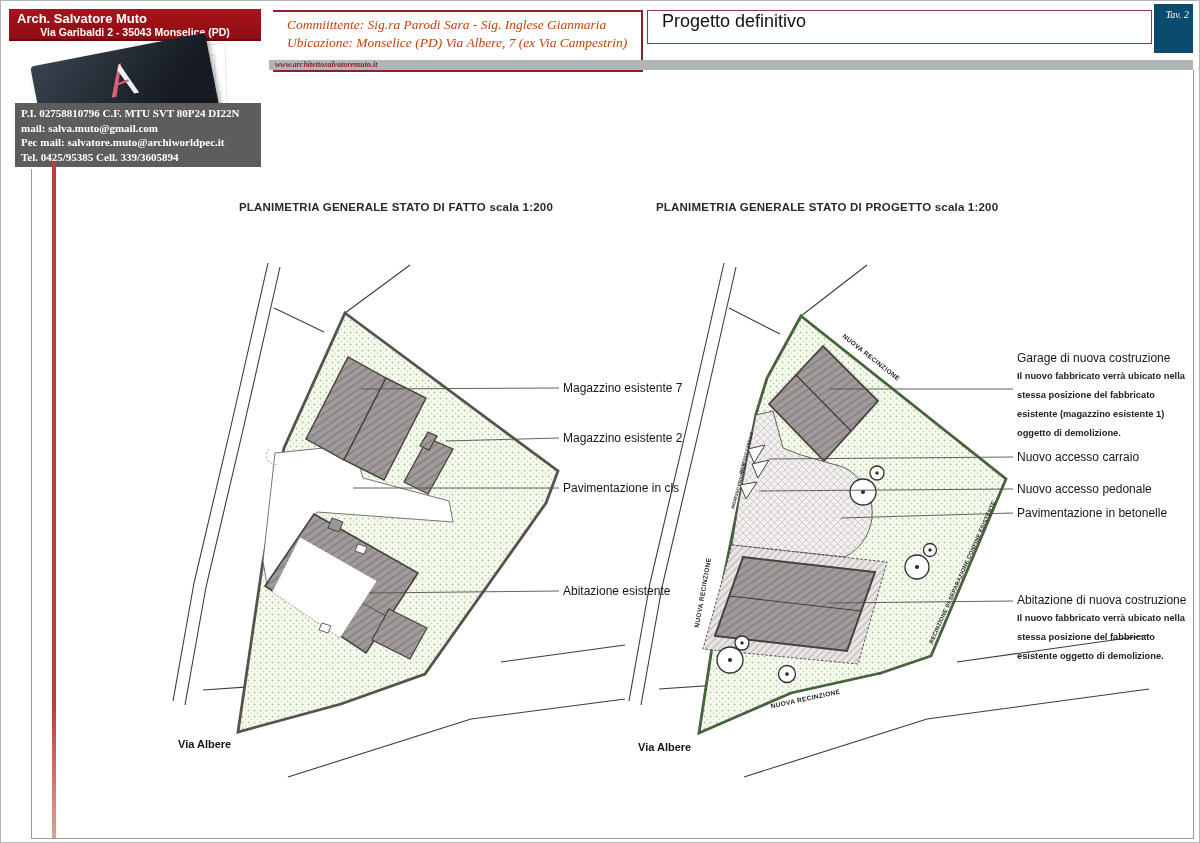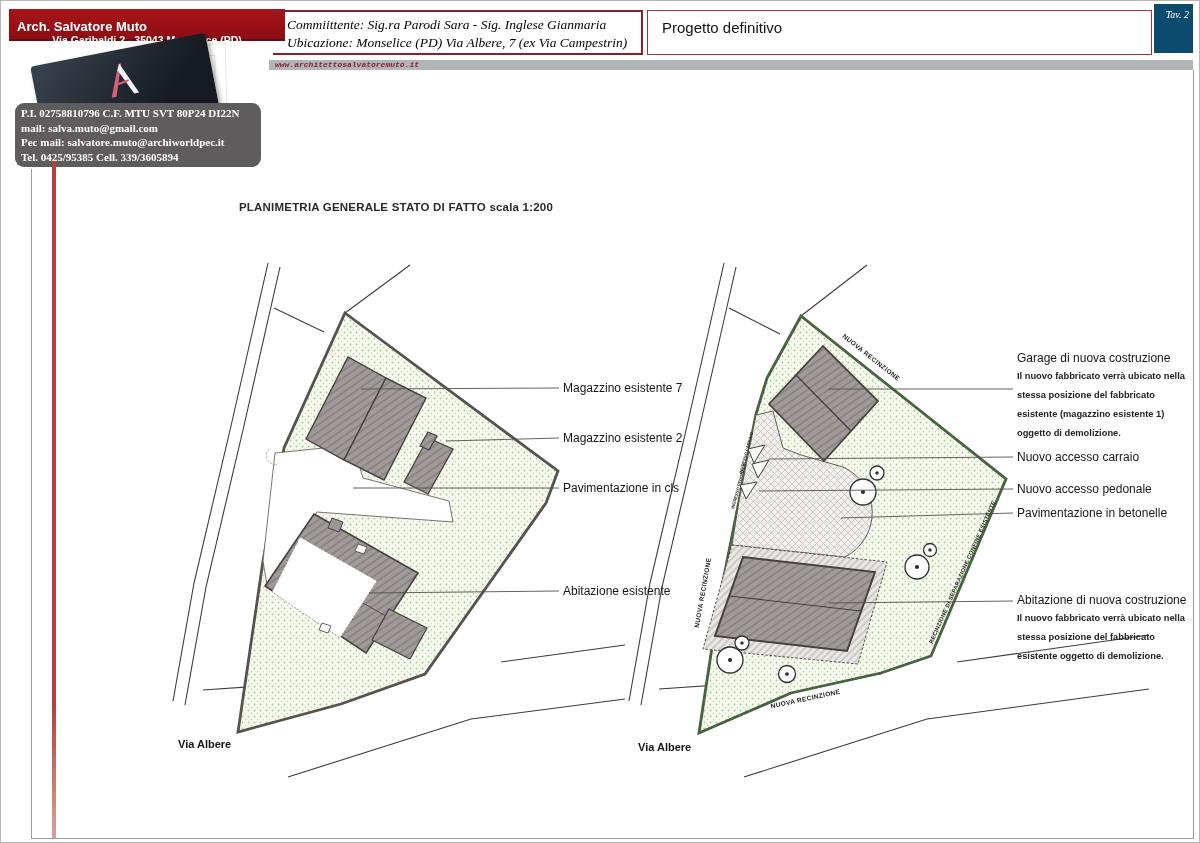--- a/index.html
+++ b/index.html
@@ -1,46 +1,46 @@
 <!DOCTYPE html>
 <html><head>
 <meta charset="utf-8">
 <style>
   html,body{margin:0;padding:0;background:#fff;}
   .page{position:relative;width:1200px;height:843px;background:#fff;overflow:hidden;
         font-family:"Liberation Sans",sans-serif;box-sizing:border-box;border:1px solid #b5b5b5;}
   
-  .arch-box{position:absolute;left:8px;top:8px;width:276px;height:32px;
+  .arch-box{position:absolute;left:8px;top:8px;width:252px;height:32px;
             background:linear-gradient(#a81419,#8c0e14);border-bottom:2px solid #6b0a0e;
-            color:#fff;padding:10px 8px;box-sizing:border-box;}
+            color:#fff;padding:2px 8px;box-sizing:border-box;}
   .arch-name{font-size:13px;font-weight:bold;line-height:15px;}
   .arch-addr{font-size:10.5px;font-weight:bold;line-height:12px;text-align:center;}
   .card-area{position:absolute;left:24px;top:40px;width:238px;height:130px;}
   .house-sketch{position:absolute;left:70px;top:0;opacity:.55;}
   .biz-card{position:absolute;left:12px;top:8px;width:178px;height:88px;
             transform:rotate(-11deg);border-radius:4px;
             background:linear-gradient(135deg,#39434f,#161b22 70%);
             box-shadow:2px 3px 5px rgba(0,0,0,.35);}
   .logo-a{position:absolute;left:72px;top:12px;}
   .logo-caption{position:absolute;left:38px;top:56px;font-family:"Liberation Serif",serif;
                 font-style:italic;font-size:7px;color:#cdd4da;letter-spacing:.5px;}
   .contact-box{position:absolute;left:14px;top:102px;width:246px;height:64px;
                background:#5e5c5c;color:#fff;font-family:"Liberation Serif",serif;
-               font-weight:bold;font-size:11px;line-height:14.5px;padding:3px 6px;box-sizing:border-box;border-radius:9px;}
-  .client-box{position:absolute;left:272px;top:9px;width:370px;height:45px;box-sizing:border-box;
+               font-weight:bold;font-size:11px;line-height:14.5px;padding:3px 6px;box-sizing:border-box;}
+  .client-box{position:absolute;left:272px;top:9px;width:370px;height:62px;box-sizing:border-box;
               border-top:2px solid #8c1f2b;border-bottom:2px solid #8c1f2b;border-right:2px solid #8c1f2b;
-              font-family:"Liberation Serif",serif;font-style:italic;font-size:13.5px;color:#000000;
+              font-family:"Liberation Serif",serif;font-style:italic;font-size:13.5px;color:#c2410c;
               padding:4px 0 0 14px;line-height:18px;}
-  .project-box{position:absolute;left:646px;top:9px;width:505px;height:45px;box-sizing:border-box;
-               border:1px solid #a03540;font-size:15px;color:#111;padding:8px 0 0 14px;}
+  .project-box{position:absolute;left:646px;top:9px;width:505px;height:34px;box-sizing:border-box;
+               border:1px solid #a03540;font-size:18px;color:#111;padding:0 0 0 14px;}
   .tav-box{position:absolute;left:1153px;top:3px;width:39px;height:49px;background:#0c4a6e;
            color:#fff;font-family:"Liberation Serif",serif;font-style:italic;font-size:10px;
            text-align:right;padding:5px 4px 0 0;box-sizing:border-box;}
   .site-bar{position:absolute;left:268px;top:59px;width:924px;height:10px;background:#b0b5b7;}
-  .site-url{position:absolute;left:274px;top:59px;font-family:Liberation Mono, monospace;
+  .site-url{position:absolute;left:274px;top:59px;font-family:Liberation Serif, serif;
             font-style:italic;font-weight:bold;font-size:8px;color:#8c1f2b;text-align:right;}
   
   .red-line{position:absolute;left:51px;top:160px;width:4px;height:678px;
             background:linear-gradient(180deg,#b84038 0%,#b84038 80%,#dca299 100%);}
   .frame-left{position:absolute;left:30px;top:168px;width:1px;height:670px;background:#9a9a9a;}
   .frame-right{position:absolute;left:1192px;top:69px;width:1px;height:769px;background:#9a9a9a;}
   .frame-bottom{position:absolute;left:30px;top:837px;width:1162px;height:1px;background:#9a9a9a;}
   
   .plan-svg{position:absolute;left:0;top:0;}
   .plan-title{position:absolute;font-size:11.5px;font-weight:bold;letter-spacing:.2px;color:#2a2a2a;white-space:nowrap;text-align:right;}
@@ -223,20 +223,21 @@
 
   <div class="site-bar"></div>
   <div class="site-url">www.architettosalvatoremuto.it</div>
 
   <div class="red-line"></div>
   <div class="frame-left"></div>
   <div class="frame-right"></div>
   <div class="frame-bottom"></div>
 
   <div class="plan-title" style="left:238px;top:200px">PLANIMETRIA GENERALE STATO DI FATTO scala 1:200</div>
+  <div class="plan-title" style="left:655px;top:200px">PLANIMETRIA GENERALE STATO DI PROGETTO scala 1:200</div>
 
   <div class="lab" style="left:562px;top:380px">Magazzino esistente 7</div>
   <div class="lab" style="left:562px;top:430px">Magazzino esistente 2</div>
   <div class="lab" style="left:562px;top:480px">Pavimentazione in cls</div>
   <div class="lab" style="left:562px;top:583px">Abitazione esistente</div>
   <div class="street" style="left:177px;top:737px">Via Albere</div>
 
   <div class="lab" style="left:1016px;top:350px">Garage di nuova costruzione</div>
   <div class="note" style="left:1016px;top:366px;width:172px">Il nuovo fabbricato verrà ubicato nella stessa posizione del fabbricato esistente (magazzino esistente 1) oggetto di demolizione.</div>
   <div class="lab" style="left:1016px;top:449px">Nuovo accesso carraio</div>

